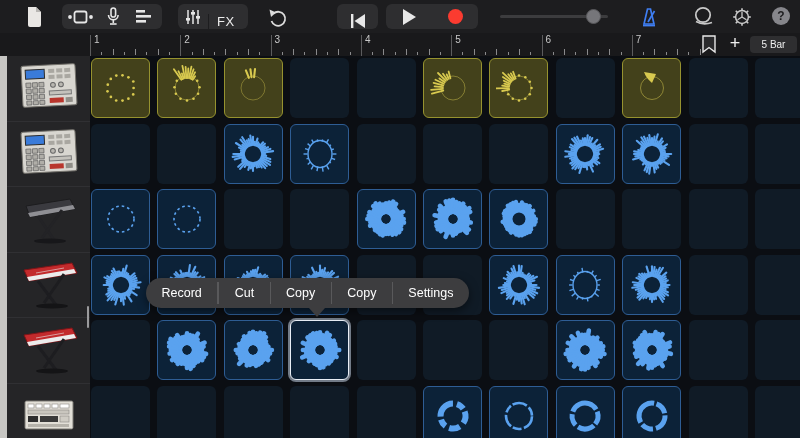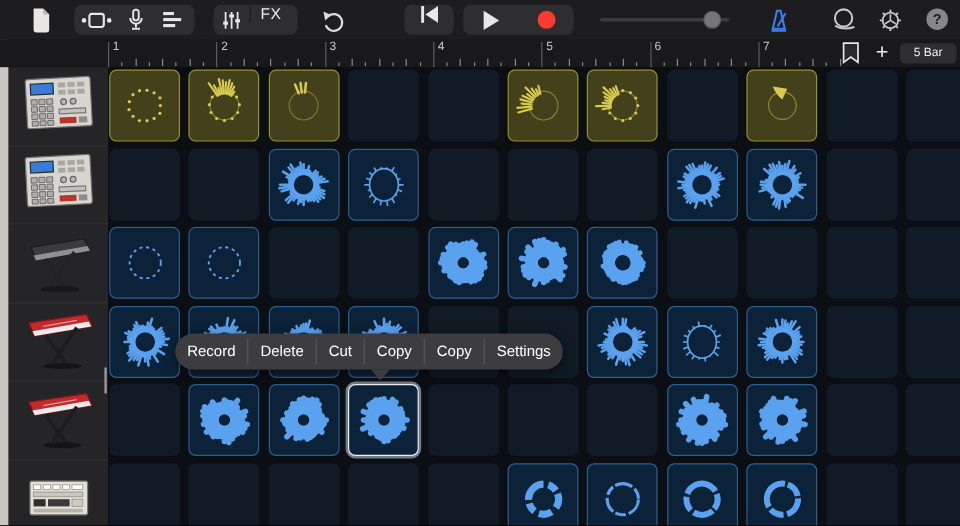--- a/index.html
+++ b/index.html
@@ -4,21 +4,21 @@
 <style>
   * { margin:0; padding:0; box-sizing:border-box; }
   html,body { background:#000; }
   .app { position:relative; width:800px; height:438px; overflow:hidden;
          background:#0b0e13; font-family:"Liberation Sans", sans-serif; }
 
   
   .toolbar { position:absolute; left:0; top:0; width:800px; height:33px;
              background:#1d1d1f; z-index:30; }
   .tb-group { position:absolute; top:4px; height:25px; background:#2e2e30;
-              border-radius:6px; display:flex; align-items:flex-start; }
+              border-radius:6px; display:flex; align-items:flex-end; }
   .tb-icon { display:flex; align-items:center; justify-content:center;
              width:30px; height:25px; cursor:default; }
   .fx-label { color:#ececec; font-size:13px; letter-spacing:.5px; padding:0 8px; }
   .tb-divider { width:1px; height:15px; background:#1d1d1f; }
   .record-dot { width:15px; height:15px; border-radius:50%; background:#fb3b30; }
   .slider-track { position:absolute; left:500px; top:15px; width:108px; height:3px;
                   border-radius:2px; background:#3c3c3e; }
   .slider-knob { position:absolute; left:586px; top:9px; width:15px; height:15px;
                  border-radius:50%; background:#76767a; border:1px solid #59595c; }
   .help-btn { position:absolute; left:772px; top:7px; width:18px; height:18px;
@@ -1316,21 +1316,20 @@
         </svg>
       </div>
       <div class="cell empty" style="left: 598.6px; top: 330px;"></div>
       <div class="cell empty" style="left: 665px; top: 330px;"></div>
     </div>
 
   <div class="ctx-menu" id="ctxmenu">
     <div class="ctx-tail"></div>
   <div class="ctx-item">Record</div>
       <div class="ctx-sep"></div>
-      <div class="ctx-item">Delete</div>
       <div class="ctx-sep"></div>
       <div class="ctx-item">Cut</div>
       <div class="ctx-sep"></div>
       <div class="ctx-item">Copy</div>
       <div class="ctx-sep"></div>
       <div class="ctx-item">Copy</div>
       <div class="ctx-sep"></div>
       <div class="ctx-item">Settings</div>
     </div>
 

